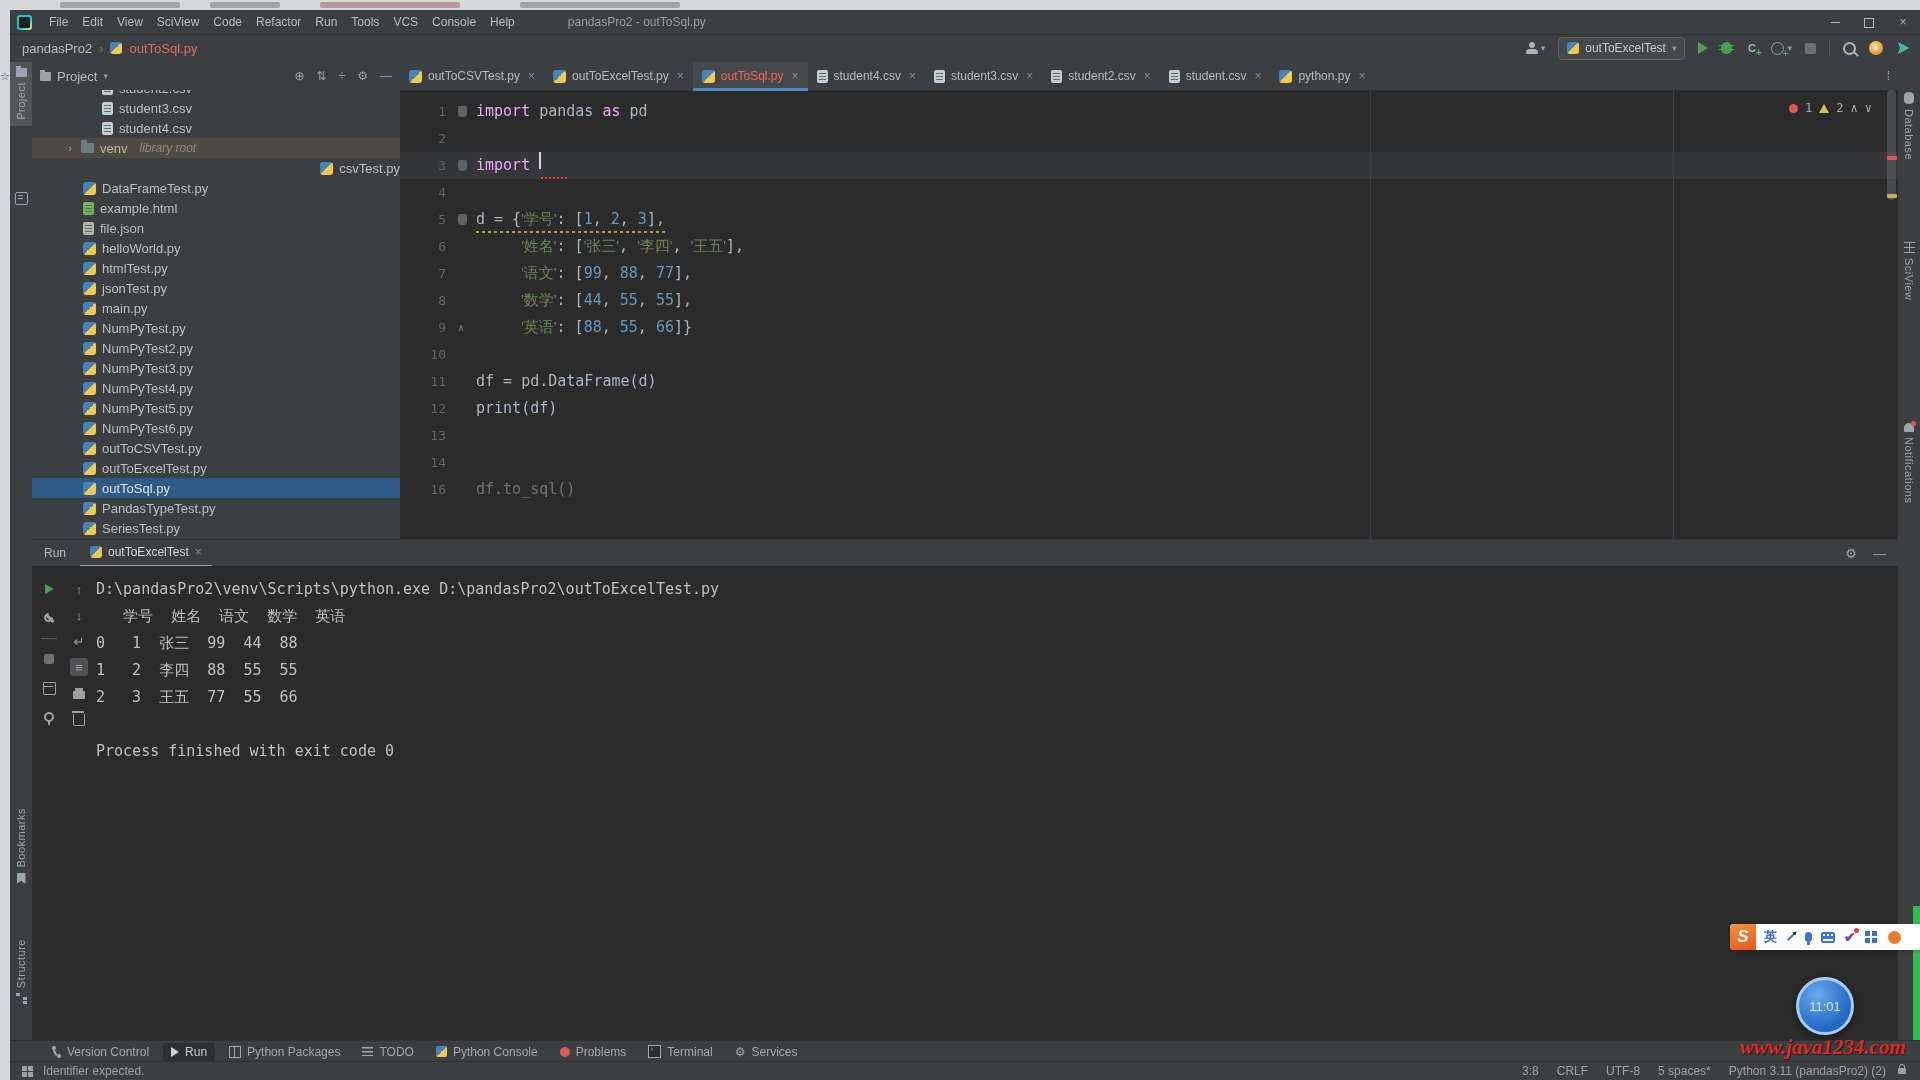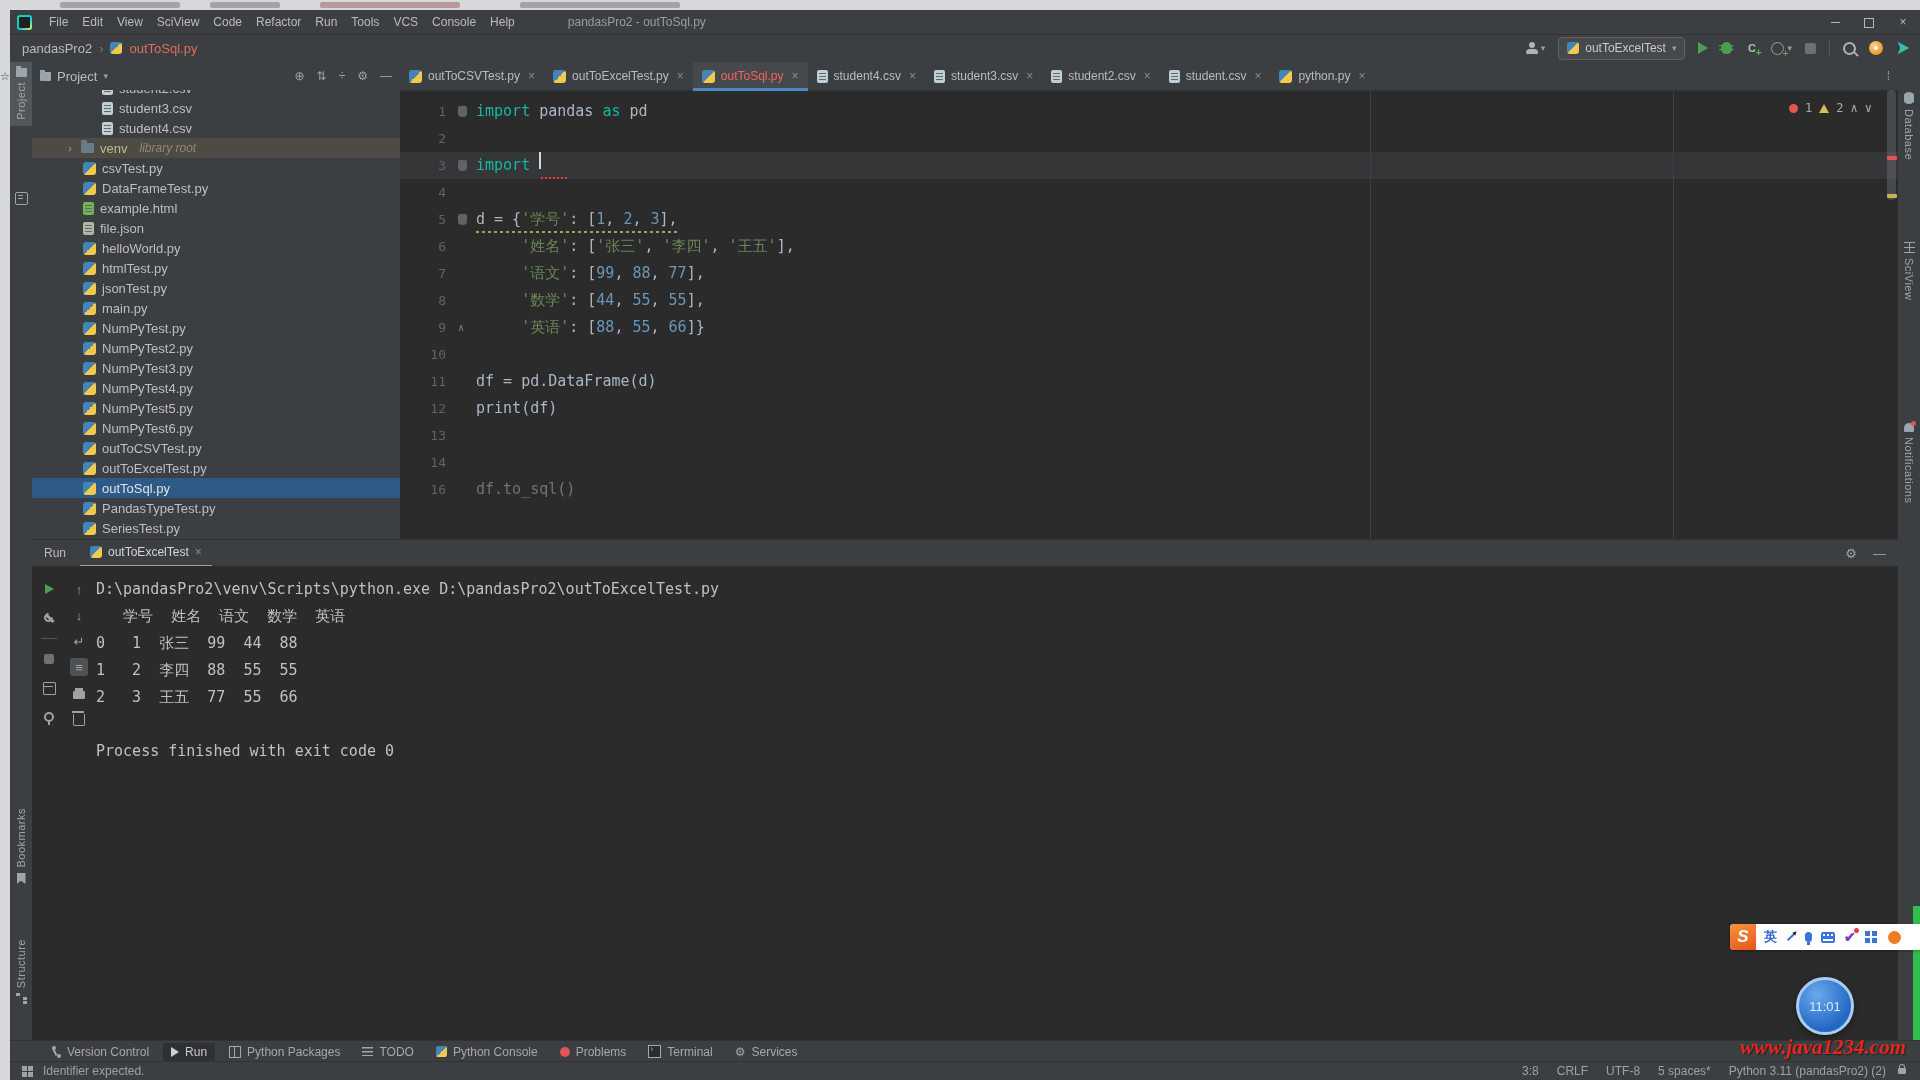--- a/index.html
+++ b/index.html
@@ -107,21 +107,21 @@
   .editor{position:absolute;left:0;top:28px;right:0;bottom:0;font-family:"DejaVu Sans Mono",monospace;
     font-size:15px;line-height:27px;overflow:hidden;}
   .guide{position:absolute;top:0;bottom:0;width:1px;background:#3d4042;}
   .caret-line{position:absolute;left:0;right:0;height:27px;background:#343638;}
   #code{position:absolute;left:0;top:8px;right:0;}
   .code-line{height:27px;display:flex;white-space:pre;position:relative;}
   .code-line .ln{width:46px;text-align:right;padding-right:12px;color:#606366;font-size:13px;flex:none;}
   .code-line .slot{width:18px;flex:none;display:flex;align-items:center;}
   .mark{width:9px;height:11px;background:#5f6366;border-radius:2px 2px 4px 4px;}
   .foldup{color:#7d8184;font-size:10px;}
-  .tk-k{color:#14b8a6;}.tk-p{color:#a9b7c6;}.tk-s{color:#6a8759;}.tk-n{color:#6897bb;}.tk-d{color:#6f7477;}
+  .tk-k{color:#f0abfc;}.tk-p{color:#a9b7c6;}.tk-s{color:#6a8759;font-family:Liberation Serif, serif;}.tk-n{color:#6897bb;}.tk-d{color:#6f7477;}
   .u-warn{background:repeating-linear-gradient(90deg,#a9a14b 0 3px,transparent 3px 6px) left bottom/100% 2px no-repeat;}
   .u-err{background:repeating-linear-gradient(90deg,#f03b36 0 2px,transparent 2px 4px) left bottom/100% 2px no-repeat;}
   .cursor{display:inline-block;width:2px;height:17px;background:#d8d8d8;vertical-align:text-top;}
   .ed-scroll{position:absolute;right:2px;top:0;width:9px;height:110px;background:rgba(140,144,147,.30);border-radius:4px;}
   .stripe-mark{position:absolute;right:1px;width:10px;height:4px;border-radius:1px;}
   .inspections{position:absolute;right:26px;top:5px;display:flex;align-items:center;gap:7px;font-size:12px;color:#a7aaac;}
   .dot-red{width:9px;height:9px;border-radius:50%;background:#e05555;}
   .tri-yel{width:0;height:0;border-left:5px solid transparent;border-right:5px solid transparent;border-bottom:9px solid #d6bf55;}
   
   .run-panel{position:absolute;left:22px;top:529px;right:22px;height:501px;background:#3c3f41;border-top:1px solid #323232;}
@@ -337,21 +337,21 @@
         <div class="tree-row" style="padding-left: 70px;">
           <span class="i-doc"></span>
           <span class="lbl">student4.csv</span>
         </div>
         <div class="tree-row hl" style="padding-left: 33px;">
           <span class="chev">›</span>
           <span class="i-folder"></span>
           <span class="lbl">venv</span>
           <span class="suffix">library root</span>
         </div>
-        <div class="tree-row" style="padding-left: 51px;">
+        <div class="tree-row" style="padding-left: 51px; justify-content: flex-end;">
           <span class="i-py"></span>
           <span class="lbl">csvTest.py</span>
         </div>
         <div class="tree-row" style="padding-left: 51px;">
           <span class="i-py"></span>
           <span class="lbl">DataFrameTest.py</span>
         </div>
         <div class="tree-row" style="padding-left: 51px;">
           <span class="i-doc html"></span>
           <span class="lbl">example.html</span>

